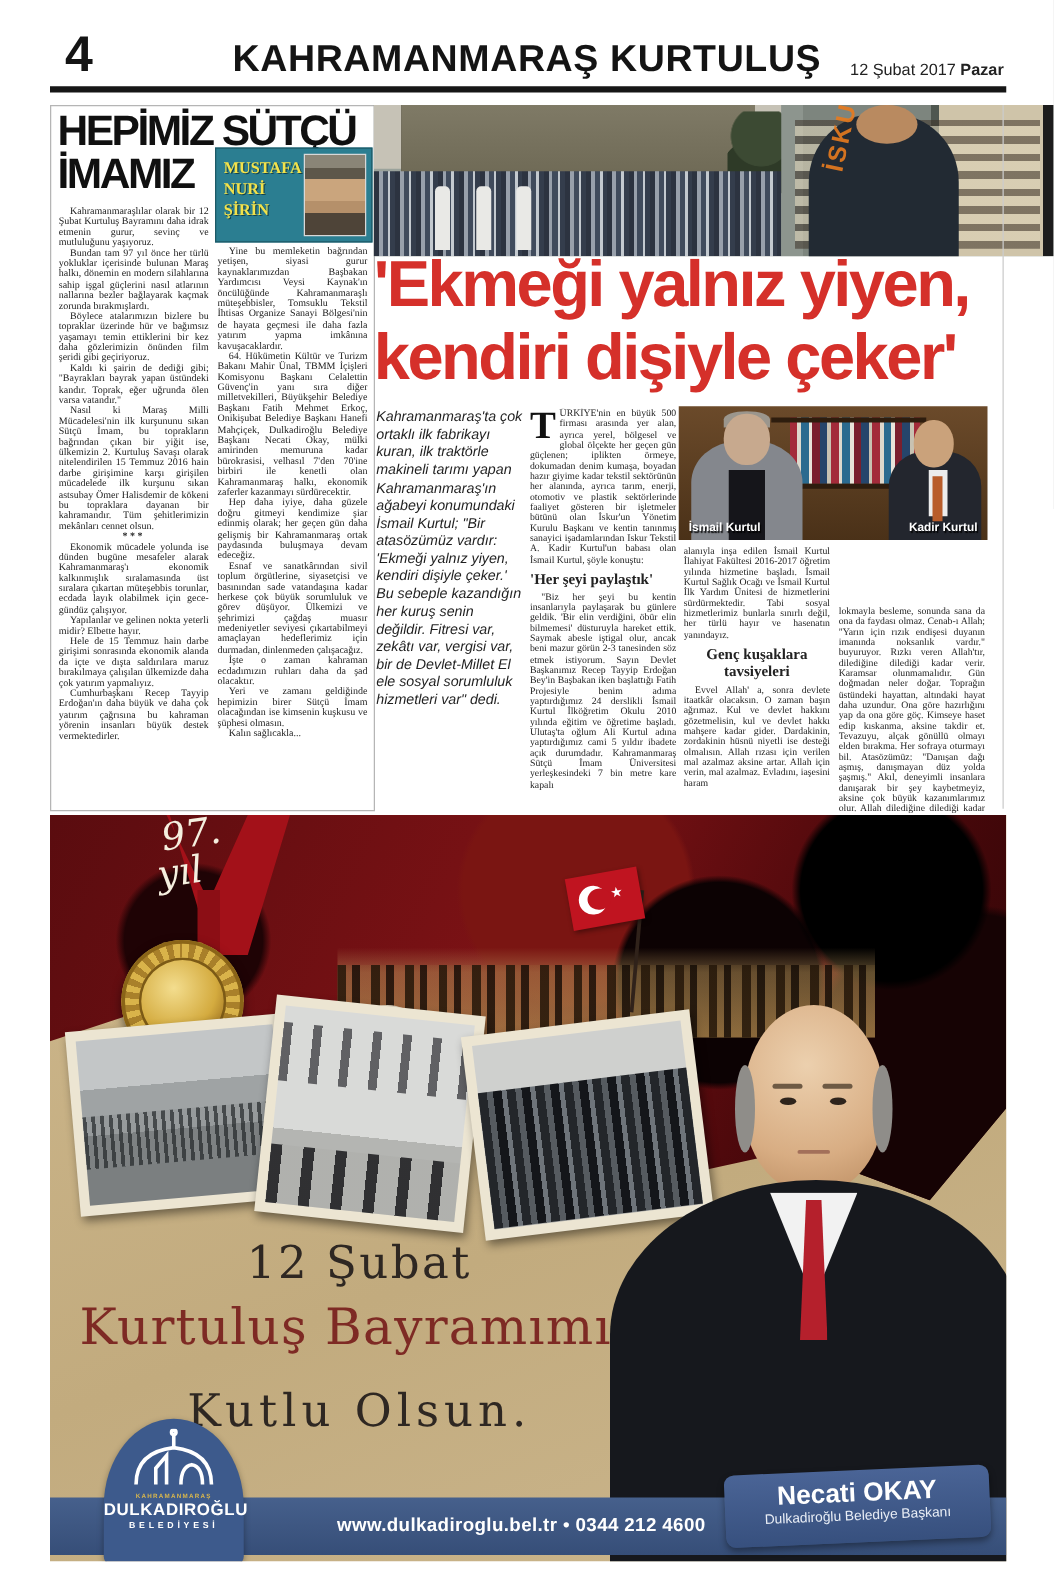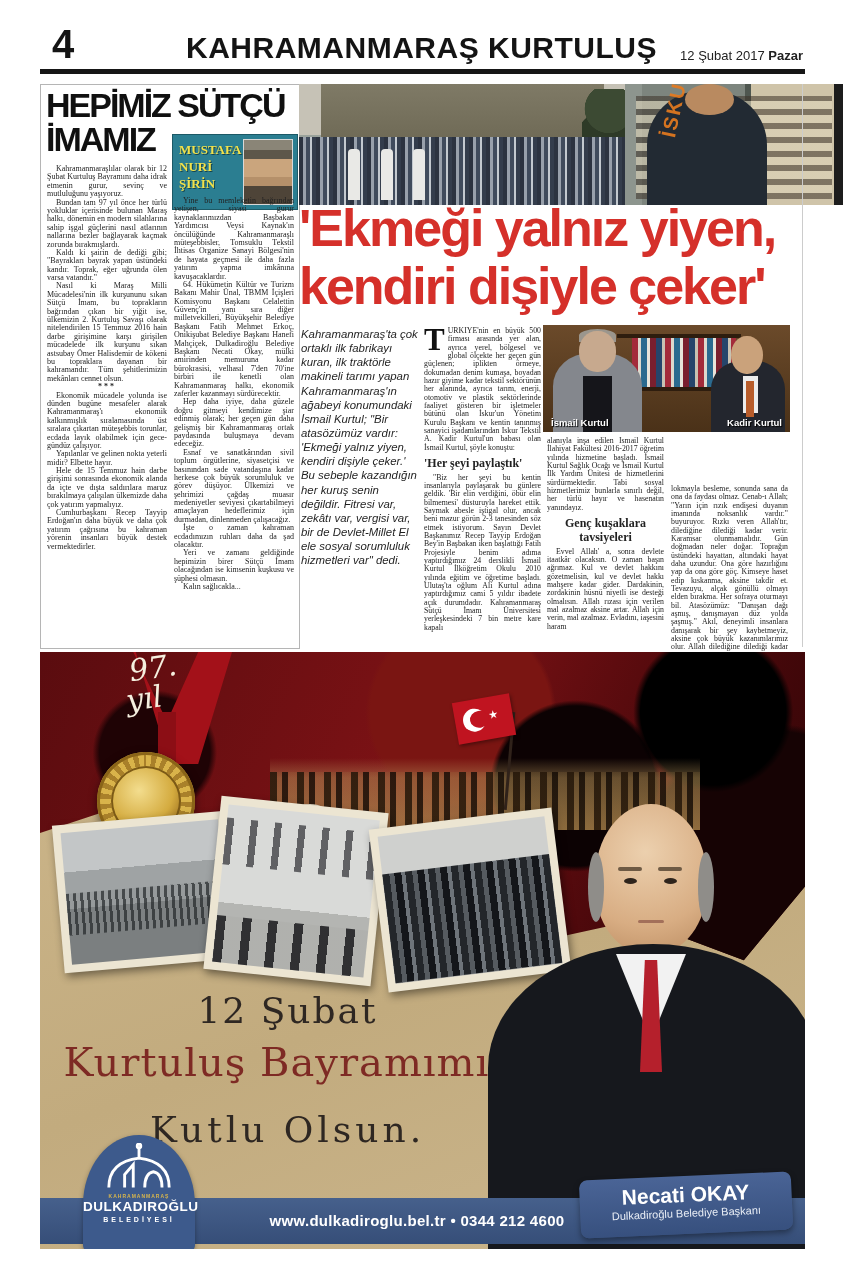--- a/index.html
+++ b/index.html
@@ -11,21 +11,21 @@
         font:bold 30px/1 "Liberation Sans",sans-serif;letter-spacing:.5px;color:#141414;}
   .masthead-date{position:absolute;right:40px;top:49px;font:13px/1 "Liberation Sans",sans-serif;color:#222;}
   .masthead-date b{font-weight:bold;}
   .masthead-rule{position:absolute;left:40px;right:38px;top:69px;height:5px;background:#161616;}
   
   .opinion{position:absolute;left:40px;top:84px;width:258px;height:563px;border:1px solid #b5b5b5;background:#fff;}
   .op-title{position:absolute;left:5px;top:3px;font:bold 34px/1 "Liberation Sans",sans-serif;
         letter-spacing:-2px;color:#101010;white-space:nowrap;}
   .op-title2{top:37px;}
   .author-box{position:absolute;left:131px;top:33px;width:124px;height:74px;background:#2b7e91;
-        border:1px solid #1c5966;display:flex;margin-top:16px;}
+        border:1px solid #1c5966;display:flex;}
   .author-name{flex:1;padding:7px 2px 0 6px;font:bold 13px/1.3 "Liberation Serif",serif;color:#f2e24b;
         text-shadow:1px 1px 0 #14424c;}
   .author-photo{width:50px;height:64px;margin:4px 4px 4px 0;border:1px solid #d8d8d8;
         background:linear-gradient(180deg,#8a8577 0 16%,#5d574a 16% 30%,#caa57d 30% 58%,#b5906a 58% 72%,#4e4438 72%);}
   .op-col{position:absolute;width:120px;font:8px/1.05 "Liberation Serif",serif;text-align:justify;
         color:#222;overflow:hidden;}
   .op-col1{left:6px;top:80px;height:477px;}
   .op-col2{left:133px;top:112px;height:445px;}
   .np{margin:0;text-indent:9px;}
   .stars{text-indent:0;text-align:center;letter-spacing:2px;font-weight:bold;}
@@ -190,20 +190,21 @@
       <div class="author-name">
         <div>MUSTAFA</div>
         <div>NURİ</div>
         <div>ŞİRİN</div>
       </div>
       <div class="author-photo"></div>
     </div>
     <div class="op-col op-col1">
       <p class="np">Kahramanmaraşlılar olarak bir 12 Şubat Kurtuluş Bayramını daha idrak etmenin gurur, sevinç ve mutluluğunu yaşıyoruz.</p>
       <p class="np">Bundan tam 97 yıl önce her türlü yokluklar içerisinde bulunan Maraş halkı, dönemin en modern silahlarına sahip işgal güçlerini nasıl atlarının nallarına bezler bağlayarak kaçmak zorunda bırakmışlardı.</p>
+      <p class="np">Böylece atalarımızın bizlere bu topraklar üzerinde hür ve bağımsız yaşamayı temin ettiklerini bir kez daha gözlerimizin önünden film şeridi gibi geçiriyoruz.</p>
       <p class="np">Kaldı ki şairin de dediği gibi; "Bayrakları bayrak yapan üstündeki kandır. Toprak, eğer uğrunda ölen varsa vatandır."</p>
       <p class="np">Nasıl ki Maraş Milli Mücadelesi'nin ilk kurşununu sıkan Sütçü İmam, bu toprakların bağrından çıkan bir yiğit ise, ülkemizin 2. Kurtuluş Savaşı olarak nitelendirilen 15 Temmuz 2016 hain darbe girişimine karşı girişilen mücadelede ilk kurşunu sıkan astsubay Ömer Halisdemir de kökeni bu topraklara dayanan bir kahramandır. Tüm şehitlerimizin mekânları cennet olsun.</p>
       <p class="np stars">***</p>
       <p class="np">Ekonomik mücadele yolunda ise dünden bugüne mesafeler alarak Kahramanmaraş'ı ekonomik kalkınmışlık sıralamasında üst sıralara çıkartan müteşebbis torunlar, ecdada layık olabilmek için gece-gündüz çalışıyor.</p>
       <p class="np">Yapılanlar ve gelinen nokta yeterli midir? Elbette hayır.</p>
       <p class="np">Hele de 15 Temmuz hain darbe girişimi sonrasında ekonomik alanda da içte ve dışta saldırılara maruz bırakılmaya çalışılan ülkemizde daha çok yatırım yapmalıyız.</p>
       <p class="np">Cumhurbaşkanı Recep Tayyip Erdoğan'ın daha büyük ve daha çok yatırım çağrısına bu kahraman yörenin insanları büyük destek vermektedirler.</p>
     </div>
     <div class="op-col op-col2">
       <p class="np">Yine bu memleketin bağrından yetişen, siyasi gurur kaynaklarımızdan Başbakan Yardımcısı Veysi Kaynak'ın öncülüğünde Kahramanmaraşlı müteşebbisler, Tomsuklu Tekstil İhtisas Organize Sanayi Bölgesi'nin de hayata geçmesi ile daha fazla yatırım yapma imkânına kavuşacaklardır.</p>

